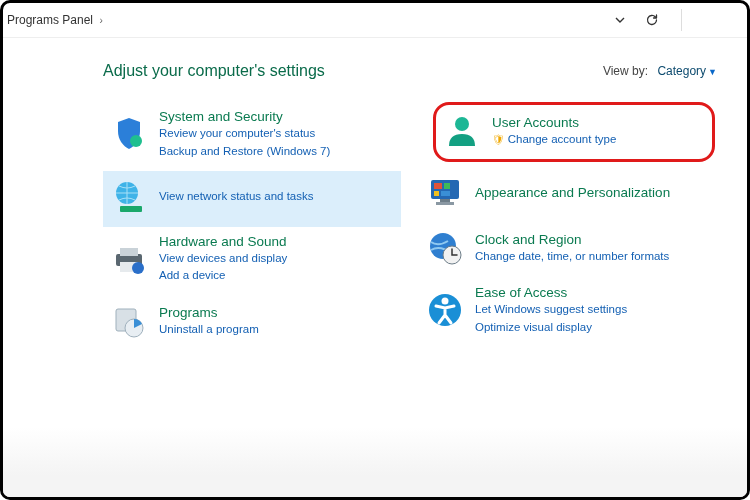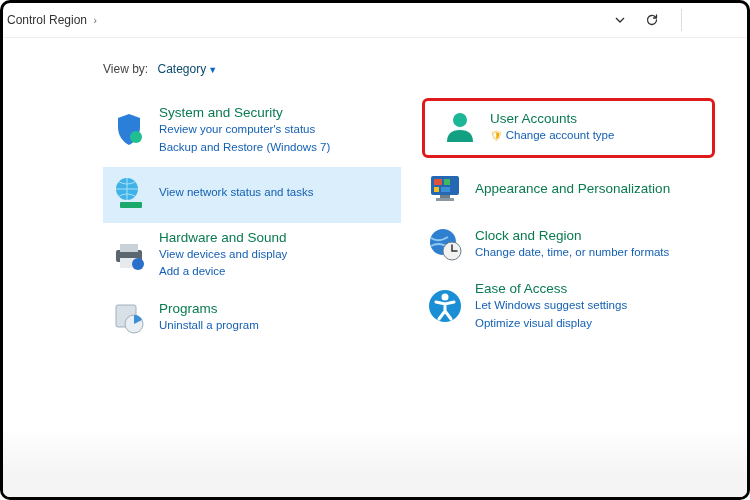--- a/index.html
+++ b/index.html
@@ -105,23 +105,23 @@
       margin-bottom: 1px;
     }
     .cat-link {
       display: block;
       color: #1460b3;
       font-size: 11.5px;
       line-height: 1.55;
     }
     .highlight-box {
       border: 3px solid #e01a1a;
-      border-radius: 6px;
-      padding: 4px 6px 6px 15px;
-      margin: 0 2px 4px 3px;
+      border-radius: 16px;
+      padding: 4px 6px 6px 6px;
+      margin: 0 2px 4px 14px;
     }
     .shield {
       display: inline-block;
       font-size: 10px;
       margin-right: 3px;
       color: #f0a800;
     }
     .bottom-fade {
       position: absolute;
       bottom: 0; left: 0; right: 0;
@@ -129,40 +129,41 @@
       background: linear-gradient(to bottom, rgba(255,255,255,0), #f4f4f4 70%, #f4f4f4);
       pointer-events: none;
     }
     svg { display: block; }
   </style>
 </head>
 <body>
 
 <div class="toolbar">
   <div class="breadcrumb">
-    <span>Control Region</span>
+    <span>Programs Panel</span>
     <span class="chev">›</span>
   </div>
   <div class="toolbar-right">
     <div class="dropdown-btn">
       <svg width="12" height="12" viewBox="0 0 12 12">
           <path d="M2 4 L6 8 L10 4" fill="none" stroke="#333" stroke-width="1.4"></path>
         </svg>
     </div>
     <div class="refresh-btn">
       <svg width="14" height="14" viewBox="0 0 14 14">
           <path d="M11.5 7a4.5 4.5 0 1 1-1.3-3.2M11.5 2v3h-3" fill="none" stroke="#333" stroke-width="1.3" stroke-linecap="round" stroke-linejoin="round"></path>
         </svg>
     </div>
     <div class="search-field"></div>
   </div>
 </div>
 
 <div class="content">
   <div class="header-row">
+    <div class="page-title">Adjust your computer's settings</div>
     <div class="viewby">
       <span>View by:</span>
       <span class="cat">Category</span><span class="caret">▼</span>
     </div>
   </div>
 
   <div class="cols">
 
     <div class="col">
 

